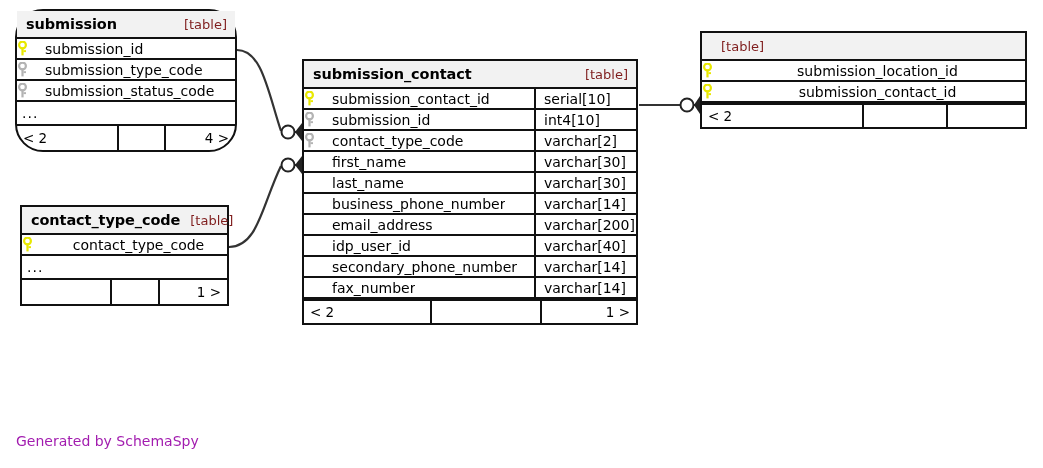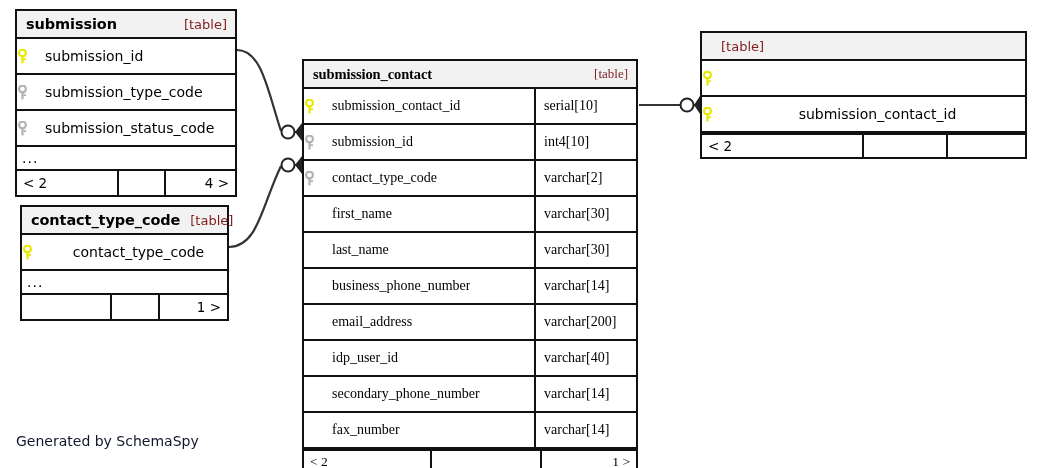--- a/index.html
+++ b/index.html
@@ -60,21 +60,21 @@
   .tbl-tag {
     font-size: 13px;
     font-weight: normal;
     color: #7f1d1d;
     white-space: nowrap;
     padding-left: 10px;
   }
 
   .tbl-row {
     box-sizing: border-box;
-    height: 36px;
+    height: 21px;
     display: flex;
     align-items: stretch;
     border-bottom: 2px solid #111111;
   }
   .tbl-row:last-child { border-bottom: none; }
 
   .cell-name {
     flex: 1 1 auto;
     display: flex;
     align-items: center;
@@ -135,22 +135,22 @@
     font-size: 13.5px;
     border-left: 2px solid #111111;
     padding: 0 6px;
     white-space: nowrap;
   }
   .foot-cell:first-child { border-left: none; }
   .foot-left   { justify-content: flex-start; }
   .foot-right  { justify-content: flex-end; }
 
   
-  #tbl-submission        { left: 15px;  top: 9px;   width: 222px; }
-  #tbl-submission-contact{ left: 302px; top: 59px;  width: 336px; font-family: Liberation Serif, serif; }
+  #tbl-submission        { left: 15px;  top: 9px;   width: 222px; border-radius: 28px; }
+  #tbl-submission-contact{ left: 302px; top: 59px;  width: 336px; }
   #tbl-xref              { left: 700px; top: 31px;  width: 327px; }
   #tbl-contact-type      { left: 20px;  top: 205px; width: 209px; }
 
   #tbl-submission-contact .cell-type { width: 102px; }
 
   
   #tbl-submission .fc1 { width: 100px; }
   #tbl-submission .fc2 { width: 47px; }
   #tbl-submission .fc3 { flex: 1 1 auto; }
 
@@ -168,21 +168,21 @@
 
   
   .footer-sep { border-top: 2px solid #111111; }
 
   
   #credit {
     position: absolute;
     left: 16px;
     top: 433px;
     font-size: 14px;
-    color: #0f172a;
+    color: #a21caf;
     z-index: 3;
   }
 </style>
 </head>
 <body>
 
 <div id="canvas">
 
   <svg id="connectors" viewBox="0 0 1043 468" width="1043" height="468">
     <defs>
@@ -412,20 +412,23 @@
     </div>
 
     <div class="tbl-row center-name">
       <span class="keyslot">
         <svg class="key-icon" width="11" height="15" viewBox="0 0 11 15" aria-hidden="true">
           <circle cx="5.5" cy="4" r="3.4" fill="none" stroke="#e8e800" stroke-width="2.2"></circle>
           <rect x="4.4" y="6.4" width="2.2" height="8" fill="#e8e800"></rect>
           <rect x="6.4" y="9.2" width="2.6" height="1.9" fill="#e8e800"></rect>
         </svg>
       </span>
+      <span class="cell-name">
+          <span class="col-label">submission_location_id</span>
+        </span>
 
     </div>
 
     <div class="tbl-row center-name">
       <span class="keyslot">
         <svg class="key-icon" width="11" height="15" viewBox="0 0 11 15" aria-hidden="true">
           <circle cx="5.5" cy="4" r="3.4" fill="none" stroke="#e8e800" stroke-width="2.2"></circle>
           <rect x="4.4" y="6.4" width="2.2" height="8" fill="#e8e800"></rect>
           <rect x="6.4" y="9.2" width="2.6" height="1.9" fill="#e8e800"></rect>
         </svg>

